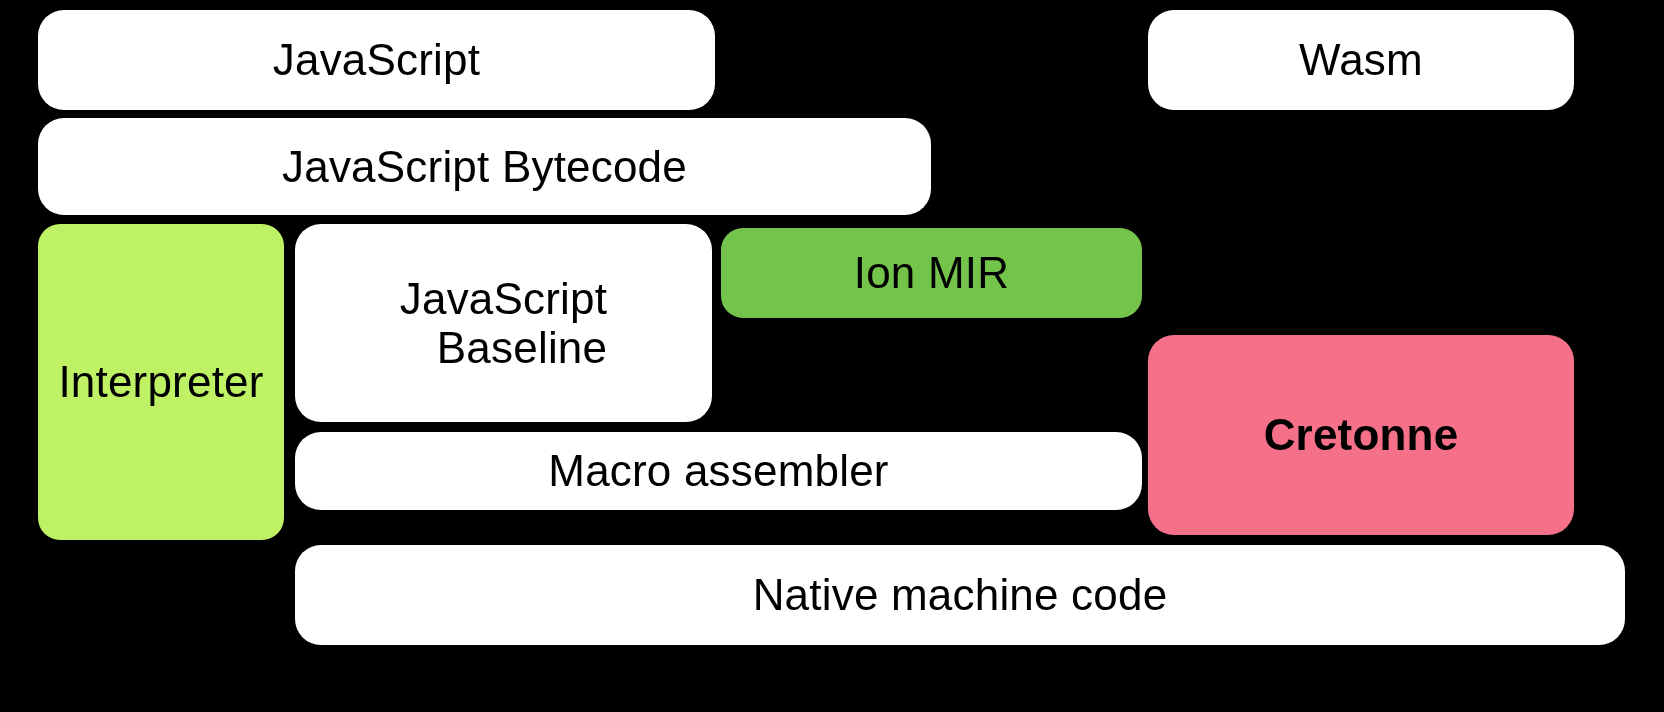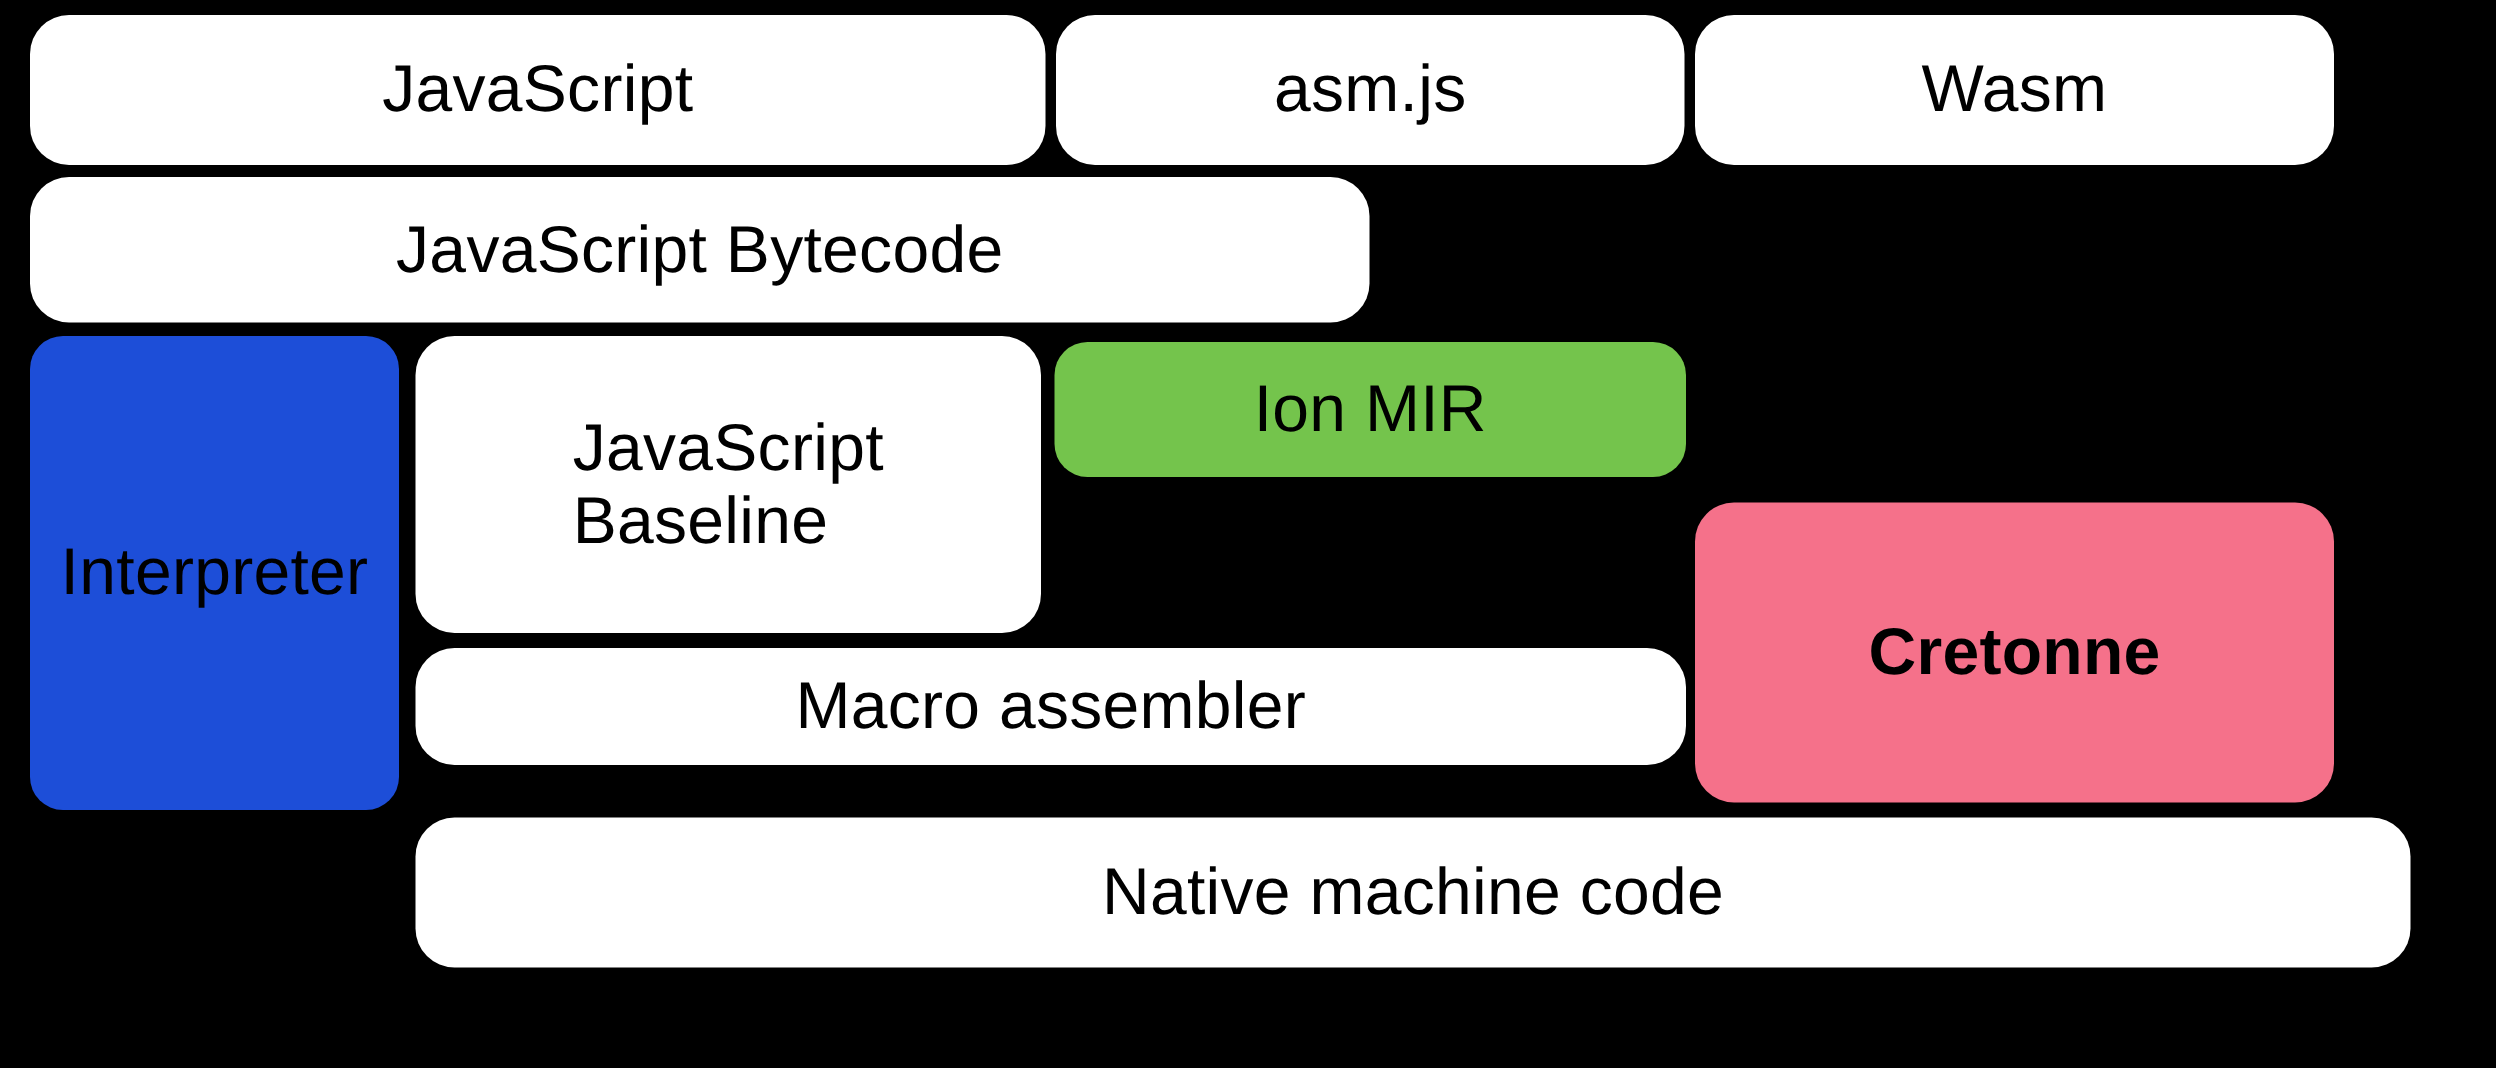--- a/index.html
+++ b/index.html
@@ -17,33 +17,34 @@
     height: 712px;
     background: #000000;
     overflow: hidden;
   }
   .node {
     position: absolute;
     box-sizing: border-box;
     display: flex;
     align-items: center;
     justify-content: center;
-    text-align: left;
+    text-align: right;
     border-radius: 26px;
     color: #000000;
     font-family: "Liberation Sans", sans-serif;
     font-size: 44px;
     line-height: 1.12;
     font-weight: 400;
     letter-spacing: 0.2px;
     white-space: pre-line;
     user-select: none;
+    margin-left: 18px;
   }
   .fill-white  { background: #ffffff; }
-  .fill-grey   { background: #1d4ed8; }
+  .fill-grey   { background: #bef264; }
   .fill-green  { background: #74c44c; }
   .fill-pink   { background: #f5718a; font-weight: bold; }
 
   
   #n-javascript      { left: 20px;   top: 10px;  width: 677px; height: 100px; }
   #n-asmjs           { left: 704px;  top: 10px;  width: 419px; height: 100px; }
   #n-wasm            { left: 1130px; top: 10px;  width: 426px; height: 100px; }
 
   
   #n-js-bytecode     { left: 20px;   top: 118px; width: 893px; height: 97px; }
@@ -62,21 +63,20 @@
   
   #n-native-code     { left: 277px;  top: 545px; width: 1330px; height: 100px; }
 </style>
 </head>
 <body>
 
 <div id="diagram">
 
   <div class="node fill-white" id="n-javascript">JavaScript</div>
 
-  <div class="node fill-white" id="n-asmjs">asm.js</div>
 
   <div class="node fill-white" id="n-wasm">Wasm</div>
 
   <div class="node fill-white" id="n-js-bytecode">JavaScript Bytecode</div>
 
 
   <div class="node fill-grey" id="n-interpreter">Interpreter</div>
 
   <div class="node fill-white" id="n-js-baseline">JavaScript
 Baseline</div>

